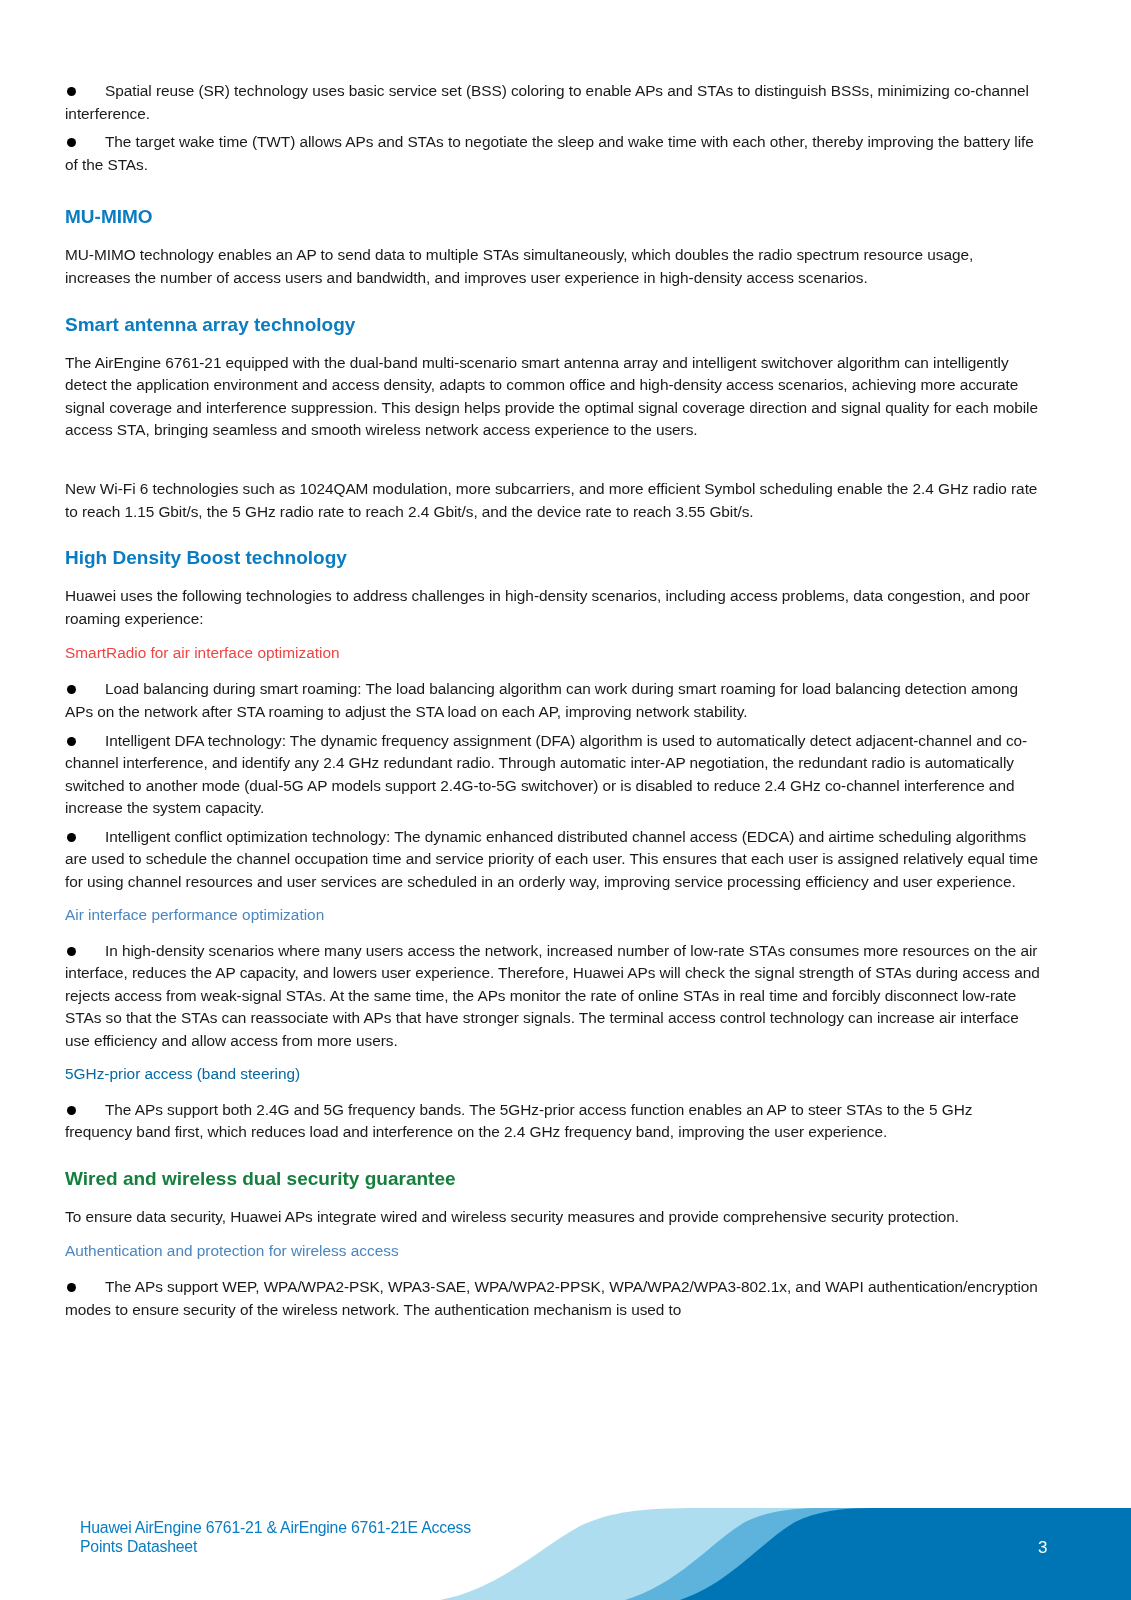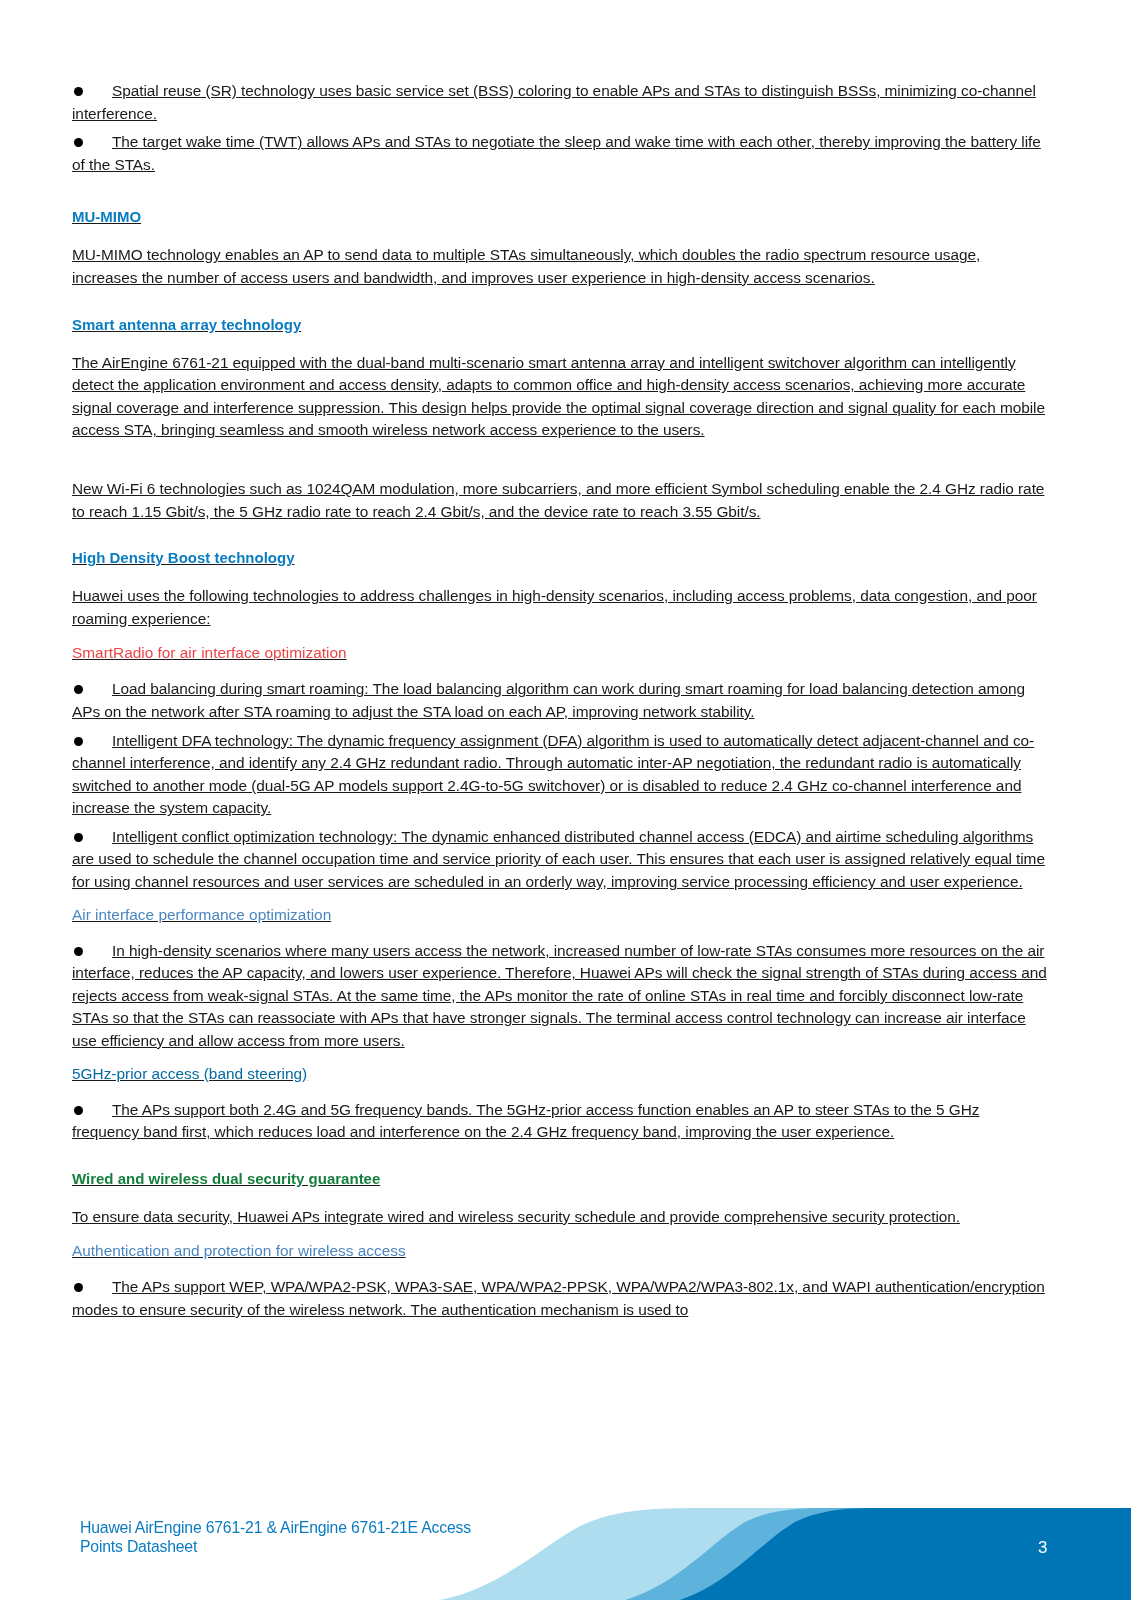--- a/index.html
+++ b/index.html
@@ -1,22 +1,22 @@
 <!DOCTYPE html>
 <html><head>
 <meta charset="utf-8">
 <style>
   html, body { margin: 0; padding: 0; background: #ffffff; }
   body { width: 1131px; height: 1600px; position: relative; overflow: hidden;
          font-family: "Liberation Sans", sans-serif; color: #1a1a1a; }
-  .page { position: absolute; left: 72px; top: 80px; width: 975px; text-decoration: underline; }
+  .page { position: absolute; left: 65px; top: 80px; width: 975px; }
   p { margin: 0; font-size: 15.4px; line-height: 22.6px; letter-spacing: -0.05px; }
   .bullet { position: relative; text-indent: 40px; margin-bottom: 6px; }
   .bullet .dot { position: absolute; left: 2px; top: 7px; width: 9px; height: 9px; border-radius: 50%; background: #000; text-indent: 0; }
-  h2 { margin: 0; font-size: 15px; font-weight: bold; line-height: 26px; }
+  h2 { margin: 0; font-size: 19px; font-weight: bold; line-height: 26px; }
   h3 { margin: 0; font-weight: normal; font-size: 15.4px; line-height: 22px; }
   .gap-h2 { height: 22px; }
   .gap-after-h2 { height: 14px; }
   .gap-para { height: 12px; }
   .gap-h3 { height: 14px; }
   .footer { position: absolute; left: 0; top: 1508px; width: 1131px; height: 92px; }
   .footer-title { position: absolute; left: 80px; top: 10px; font-size: 15.8px; line-height: 19px; letter-spacing: -0.2px; }
   .footer-page { position: absolute; left: 1038px; top: 30px; font-size: 17px; color: #ffffff; }
   .footer svg { position: absolute; left: 0; top: 0; }
 </style>
@@ -60,21 +60,21 @@
   <p class="bullet"><span class="dot"></span><span>In high-density scenarios where many users access the network, increased number of low-rate STAs consumes more resources on the air interface, reduces the AP capacity, and lowers user experience. Therefore, Huawei APs will check the signal strength of STAs during access and rejects access from weak-signal STAs. At the same time, the APs monitor the rate of online STAs in real time and forcibly disconnect low-rate STAs so that the STAs can reassociate with APs that have stronger signals. The terminal access control technology can increase air interface use efficiency and allow access from more users.</span></p>
 
   <div style="height:4px"></div>
   <h3 class="sh" style="color: #0369a1;">5GHz-prior access (band steering)</h3>
   <div class="gap-h3"></div>
   <p class="bullet"><span class="dot"></span><span>The APs support both 2.4G and 5G frequency bands. The 5GHz-prior access function enables an AP to steer STAs to the 5 GHz frequency band first, which reduces load and interference on the 2.4 GHz frequency band, improving the user experience.</span></p>
 
   <div style="height:16px"></div>
   <h2 class="hd" style="color: #15803d;">Wired and wireless dual security guarantee</h2>
   <div class="gap-after-h2"></div>
-  <p>To ensure data security, Huawei APs integrate wired and wireless security schedule and provide comprehensive security protection.</p>
+  <p>To ensure data security, Huawei APs integrate wired and wireless security measures and provide comprehensive security protection.</p>
 
   <div class="gap-para"></div>
   <h3 class="sh" style="color: rgb(74, 134, 192);">Authentication and protection for wireless access</h3>
   <div class="gap-h3"></div>
   <p class="bullet"><span class="dot"></span><span>The APs support WEP, WPA/WPA2-PSK, WPA3-SAE, WPA/WPA2-PPSK, WPA/WPA2/WPA3-802.1x, and WAPI authentication/encryption modes to ensure security of the wireless network. The authentication mechanism is used to</span></p>
 </div>
 
 <div class="footer">
   <svg width="1131" height="92" viewBox="0 0 1131 92">
     <path id="wave-light" d="M440 92 C 500 80, 540 40, 580 18 C 610 4, 640 0, 700 0 L 1131 0 L 1131 92 Z" fill="#AEDDF0"></path>

